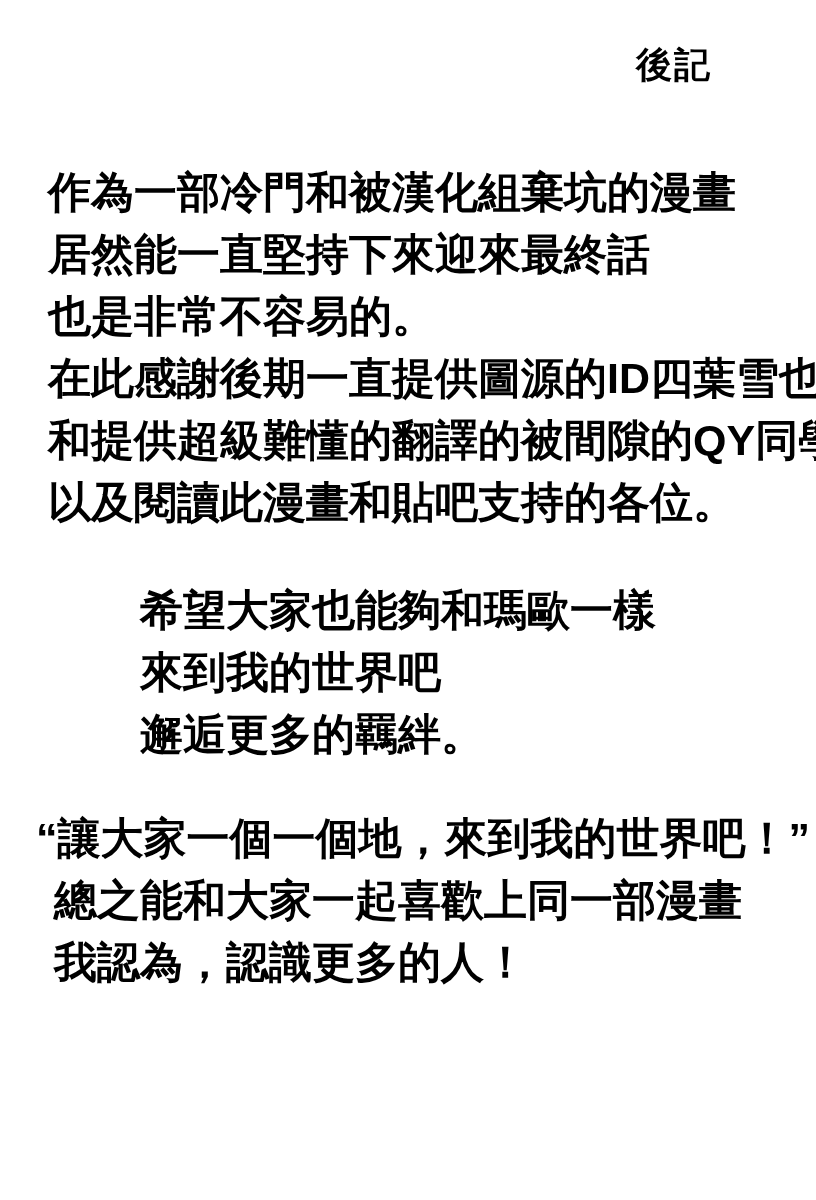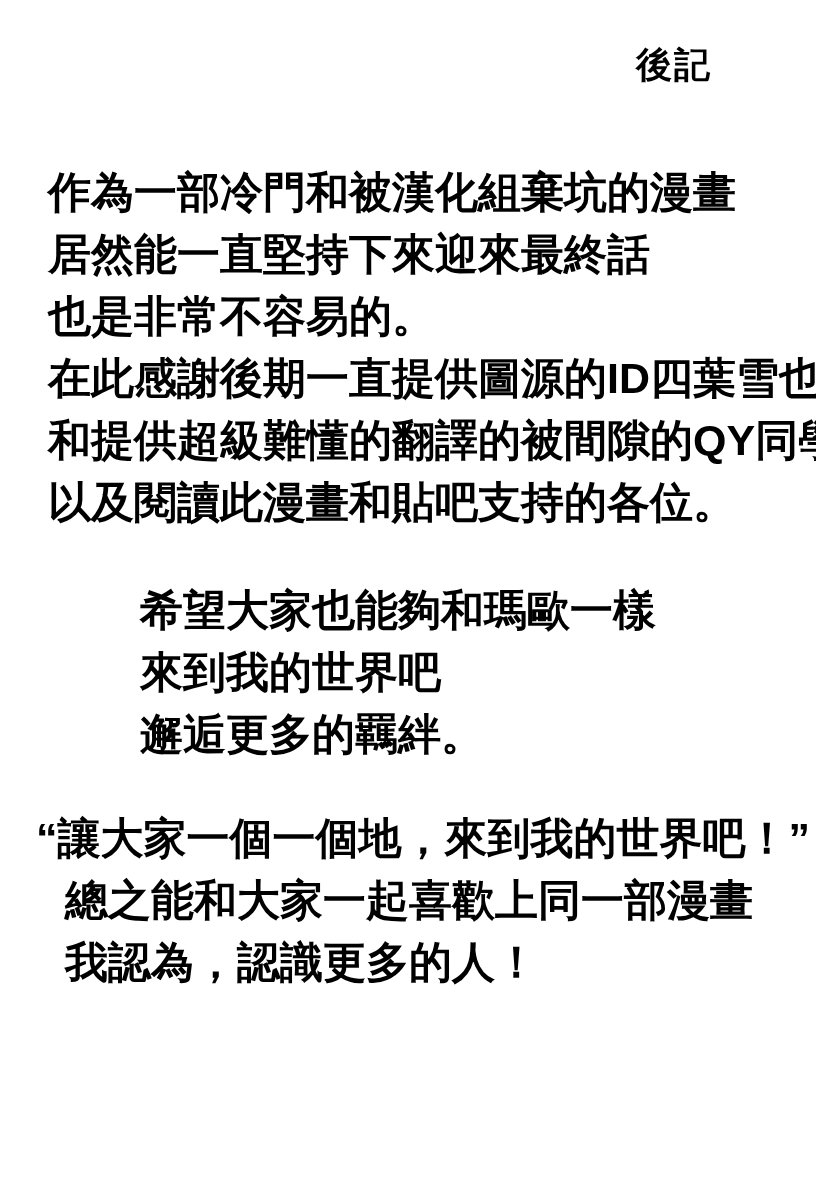--- a/index.html
+++ b/index.html
@@ -31,21 +31,21 @@
   .para {
     position: absolute;
     margin: 0;
     font-size: 43px;
     line-height: 62px;
     white-space: nowrap;
   }
   .para-thanks { top: 161px; left: 48px; }
   .para-hope   { top: 579px; left: 140px; }
   .para-quote  { top: 759px; left: 36px; margin-top: 48px; }
-  .para-close  { top: 869px; left: 65px; }
+  .para-close  { top: 869px; left: 54px; }
   .line { display: block; }
 </style>
 </head>
 <body>
 
 <div class="page">
 
   <h1 class="title">後記</h1>
 
   <div class="para para-thanks">

